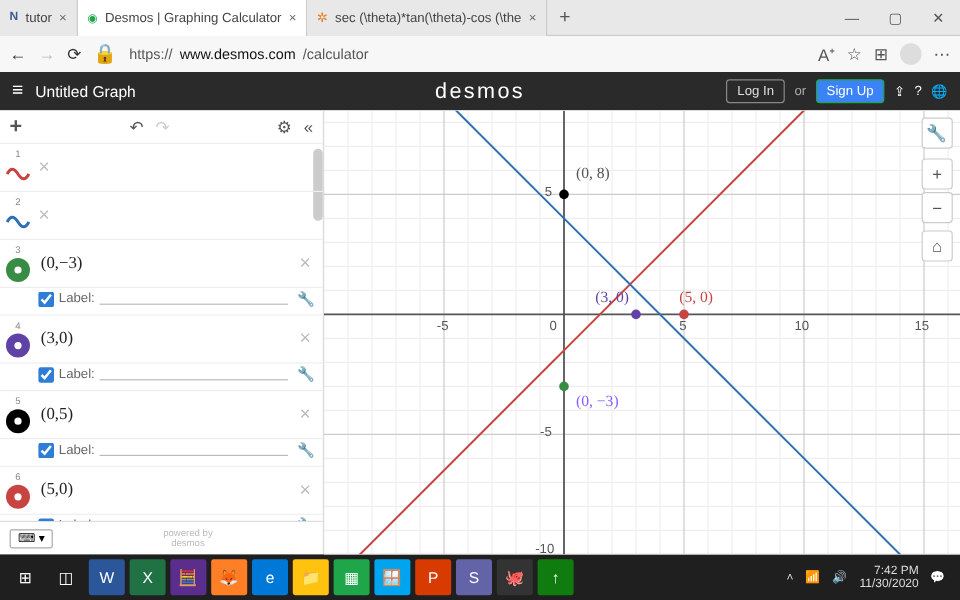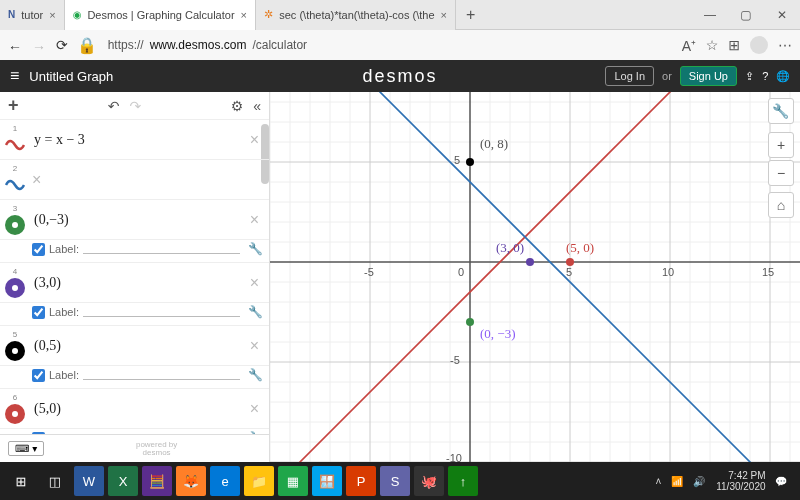--- a/index.html
+++ b/index.html
@@ -15,21 +15,21 @@
   .addrbar .nav { font-size:14px; color:#333; }
   .url { flex:1; font-size:12px; color:#555; display:flex; align-items:center; gap:6px;}
   .url .host{color:#111;}
   .rcticon{font-size:14px;color:#555;}
   .topblack { height:32px; background:#2a2a2a; display:flex; align-items:center; color:#fff; padding:0 10px; }
   .hamb{font-size:16px;margin-right:10px;}
   .title{font-size:13px;}
   .logo{position:absolute;left:50%;transform:translateX(-50%);font-size:18px;letter-spacing:2px;}
   .tbr{margin-left:auto;display:flex;align-items:center;gap:8px;font-size:11px;}
   .btn{border:1px solid #888;border-radius:3px;padding:3px 8px;color:#ddd;}
-  .btn.green{background:#0f766e;border-color:#1fa64a;color:#fff;}
+  .btn.green{background:#3b82f6;border-color:#1fa64a;color:#fff;}
   .main{display:flex;height:calc(100% - 92px - 38px);}
   .left{width:270px;border-right:1px solid #ddd;display:flex;flex-direction:column;position:relative;background:#fff;}
   .ltool{height:28px;display:flex;align-items:center;border-bottom:1px solid #eee;padding:0 8px;color:#555;font-size:14px;gap:10px;}
   .ltool .sp{flex:1;}
   .exprlist{flex:1;overflow:auto;scrollbar-width:thin;}
   .expr{display:flex;align-items:center;padding:4px 6px 4px 2px;border-bottom:1px solid #eee;position:relative;min-height:34px;}
   .numcol{width:26px;display:flex;flex-direction:column;align-items:center;gap:2px;}
   .numcol .n{font-size:8px;color:#888;}
   .ico{width:20px;height:20px;border-radius:50%;display:flex;align-items:center;justify-content:center;}
   .ico svg{width:20px;height:20px;}
@@ -128,21 +128,20 @@
 
       <div class="expr">
         <div class="numcol">
             <span class="n">1</span>
           <span class="ico">
               <svg viewBox="0 0 20 20">
                 <path d="M1 10 Q5 2 10 10 T19 10" stroke="#c74440" stroke-width="2.5" fill="none"></path>
               </svg>
             </span>
           </div>
-        <div class="etext">y = x − 3</div>
         <span class="xdel">×</span>
       </div>
 
       <div class="expr">
         <div class="numcol">
             <span class="n">2</span>
           <span class="ico">
               <svg viewBox="0 0 20 20">
                 <path d="M1 10 Q5 2 10 10 T19 10" stroke="#2e70b3" stroke-width="2.5" fill="none"></path>
               </svg>

